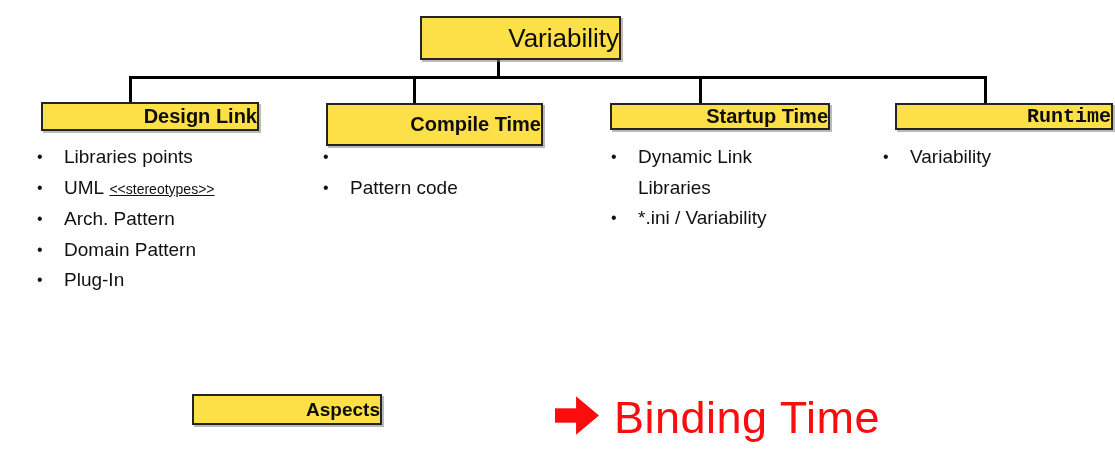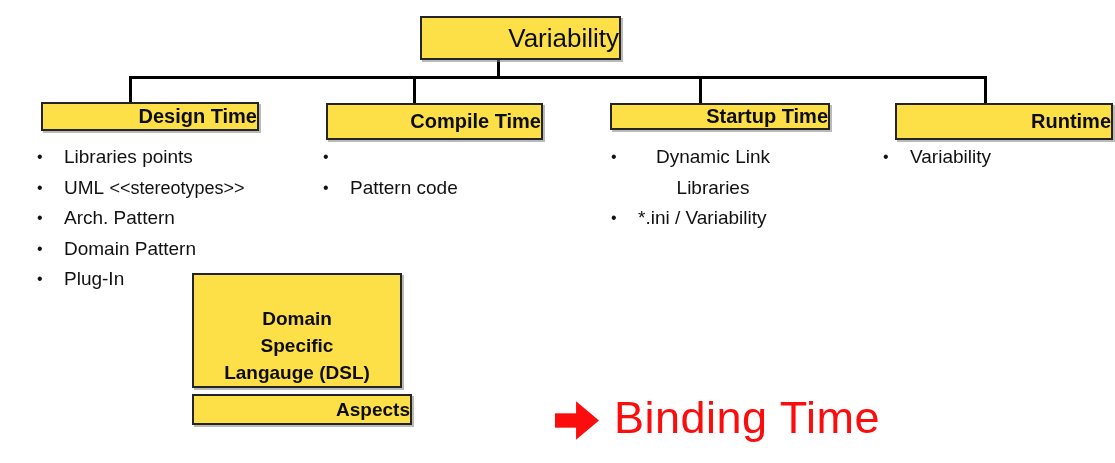--- a/index.html
+++ b/index.html
@@ -10,67 +10,67 @@
     overflow:hidden; color:#111;
   }
   .box {
     position:absolute; background:#fde047; border:2px solid #242424;
     box-shadow:2px 2px 0 rgba(130,130,130,.55);
     display:flex; align-items:center; justify-content:flex-end;
     font-weight:bold; color:#0d0d0d; text-align:center;margin-left:20px;
   }
   #box-variability { left:400px; top:16px; width:201px; height:44px; font-weight:400; font-size:26px; }
   #box-design   { left:21px;  top:102px; width:218px; height:29px; font-size:20px; }
-  #box-compile  { left:306px; top:103px; width:217px; height:37px; font-size:20px;padding-left:12px; }
+  #box-compile  { left:306px; top:103px; width:217px; height:43px; font-size:20px;padding-left:12px; }
   #box-startup  { left:590px; top:103px; width:220px; height:27px; font-size:20px;padding-left:33px; }
-  #box-runtime  { left:875px; top:103px; width:218px; height:37px; font-size:20px; }
+  #box-runtime  { left:875px; top:103px; width:218px; height:27px; font-size:20px;font-family:Liberation Mono, monospace; }
   #box-dsl      { left:172px; top:273px; width:210px; height:115px; font-size:19px; line-height:27px; flex-direction:column; }
-  #box-aspects  { left:172px; top:394px; width:220px; height:31px; font-size:19px; }
+  #box-aspects  { left:172px; top:394px; width:190px; height:31px; font-size:19px; }
 
   .line { position:absolute; background:#000; }
   #line-root-drop   { left:497px; top:59px;  width:3px;  height:19px; }
   #line-horizontal  { left:129px; top:76px;  width:858px; height:3px; }
   #drop-design      { left:129px; top:78px;  width:3px;  height:25px; }
   #drop-compile     { left:413px; top:78px;  width:3px;  height:26px; }
   #drop-startup     { left:699px; top:78px;  width:3px;  height:26px; }
   #drop-runtime     { left:984px; top:78px;  width:3px;  height:26px; }
 
   .list { position:absolute; font-size:19px; color:#111; }
   #list-design  { left:37px;  top:142px; }
   #list-compile { left:323px; top:142px; }
   #list-startup { left:611px; top:142px; }
   #list-runtime { left:883px; top:142px; }
   .item { display:flex; align-items:flex-start; line-height:30.5px; }
   .bullet { flex:0 0 27px; font-size:16px; line-height:30.5px; }
   .item-text { white-space:nowrap; }
-  .item-text.wrap { white-space:normal; max-width:150px;text-align:center; }
-  .small { font-size:18px; }
+  .item-text.wrap { white-space:normal; max-width:150px; }
+  .small { font-size:14px;text-decoration:underline; }
 
-  #binding { position:absolute; left:555px; top:396px; display:flex; align-items:flex-end; color:#fb0d0d; }
+  #binding { position:absolute; left:555px; top:396px; display:flex; align-items:flex-start; color:#fb0d0d; }
   #binding-arrow { width:44px; height:39px; flex:0 0 auto; }
   #binding-label { font-size:45px; line-height:44px; margin-left:15px; white-space:nowrap; letter-spacing:0.5px; }
 </style>
 </head>
 <body>
 
 <div id="stage">
 
   <div class="line" id="line-root-drop"></div>
   <div class="line" id="line-horizontal"></div>
   <div class="line" id="drop-design"></div>
   <div class="line" id="drop-compile"></div>
   <div class="line" id="drop-startup"></div>
   <div class="line" id="drop-runtime"></div>
 
   <div class="box" id="box-variability">
     <span>Variability</span>
   </div>
 
   <div class="box" id="box-design">
-    <span>Design Time</span>
+    <span>Design Link</span>
   </div>
   <div class="box" id="box-compile">
     <span>Compile Time</span>
   </div>
   <div class="box" id="box-startup">
     <span>Startup Time</span>
   </div>
   <div class="box" id="box-runtime">
     <span>Runtime</span>
   </div>
@@ -119,25 +119,20 @@
     </div>
   </div>
 
   <div class="list" id="list-runtime">
     <div class="item">
       <span class="bullet">•</span>
       <span class="item-text">Variability</span>
     </div>
   </div>
 
-  <div class="box" id="box-dsl">
-    <span>Domain</span>
-    <span>Specific</span>
-    <span>Langauge (DSL)</span>
-  </div>
 
   <div class="box" id="box-aspects">
     <span>Aspects</span>
   </div>
 
   <div id="binding">
     <svg id="binding-arrow" viewBox="0 0 46 40" xmlns="http://www.w3.org/2000/svg">
       <rect x="0" y="12.5" width="25" height="15" fill="#fb0d0d"></rect>
       <polygon points="22,0 46,20 22,40" fill="#fb0d0d"></polygon>
     </svg>

